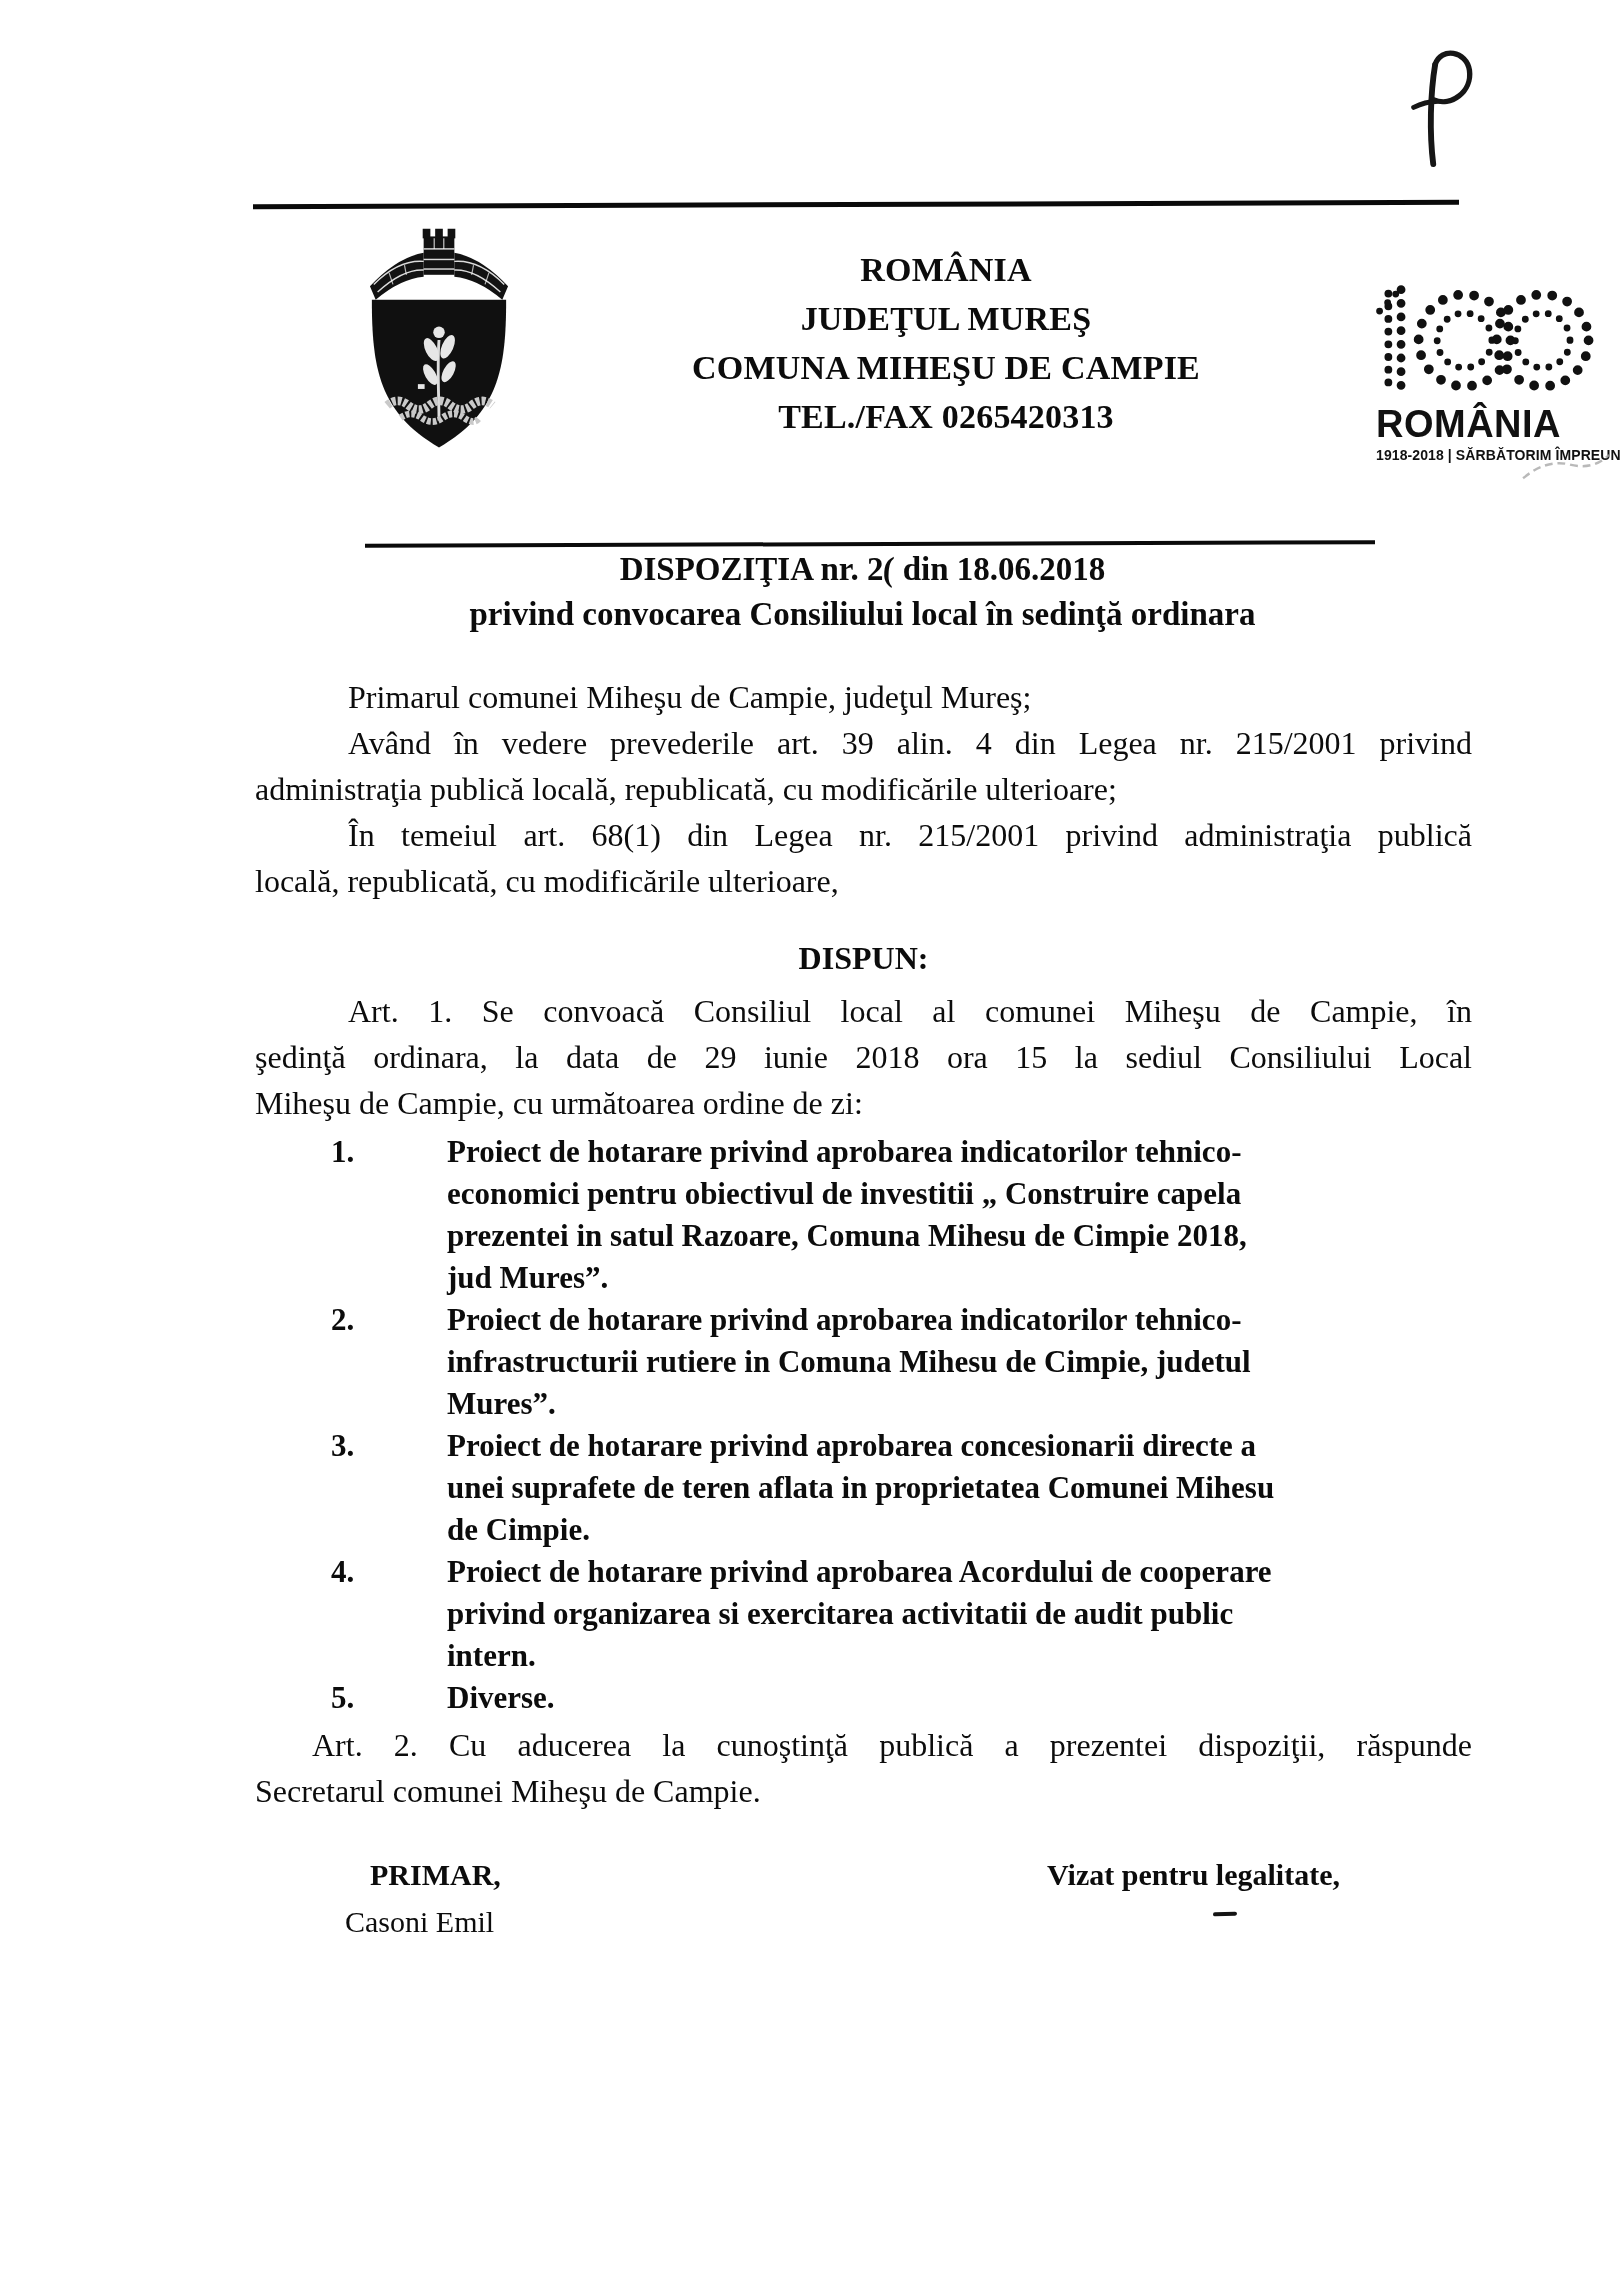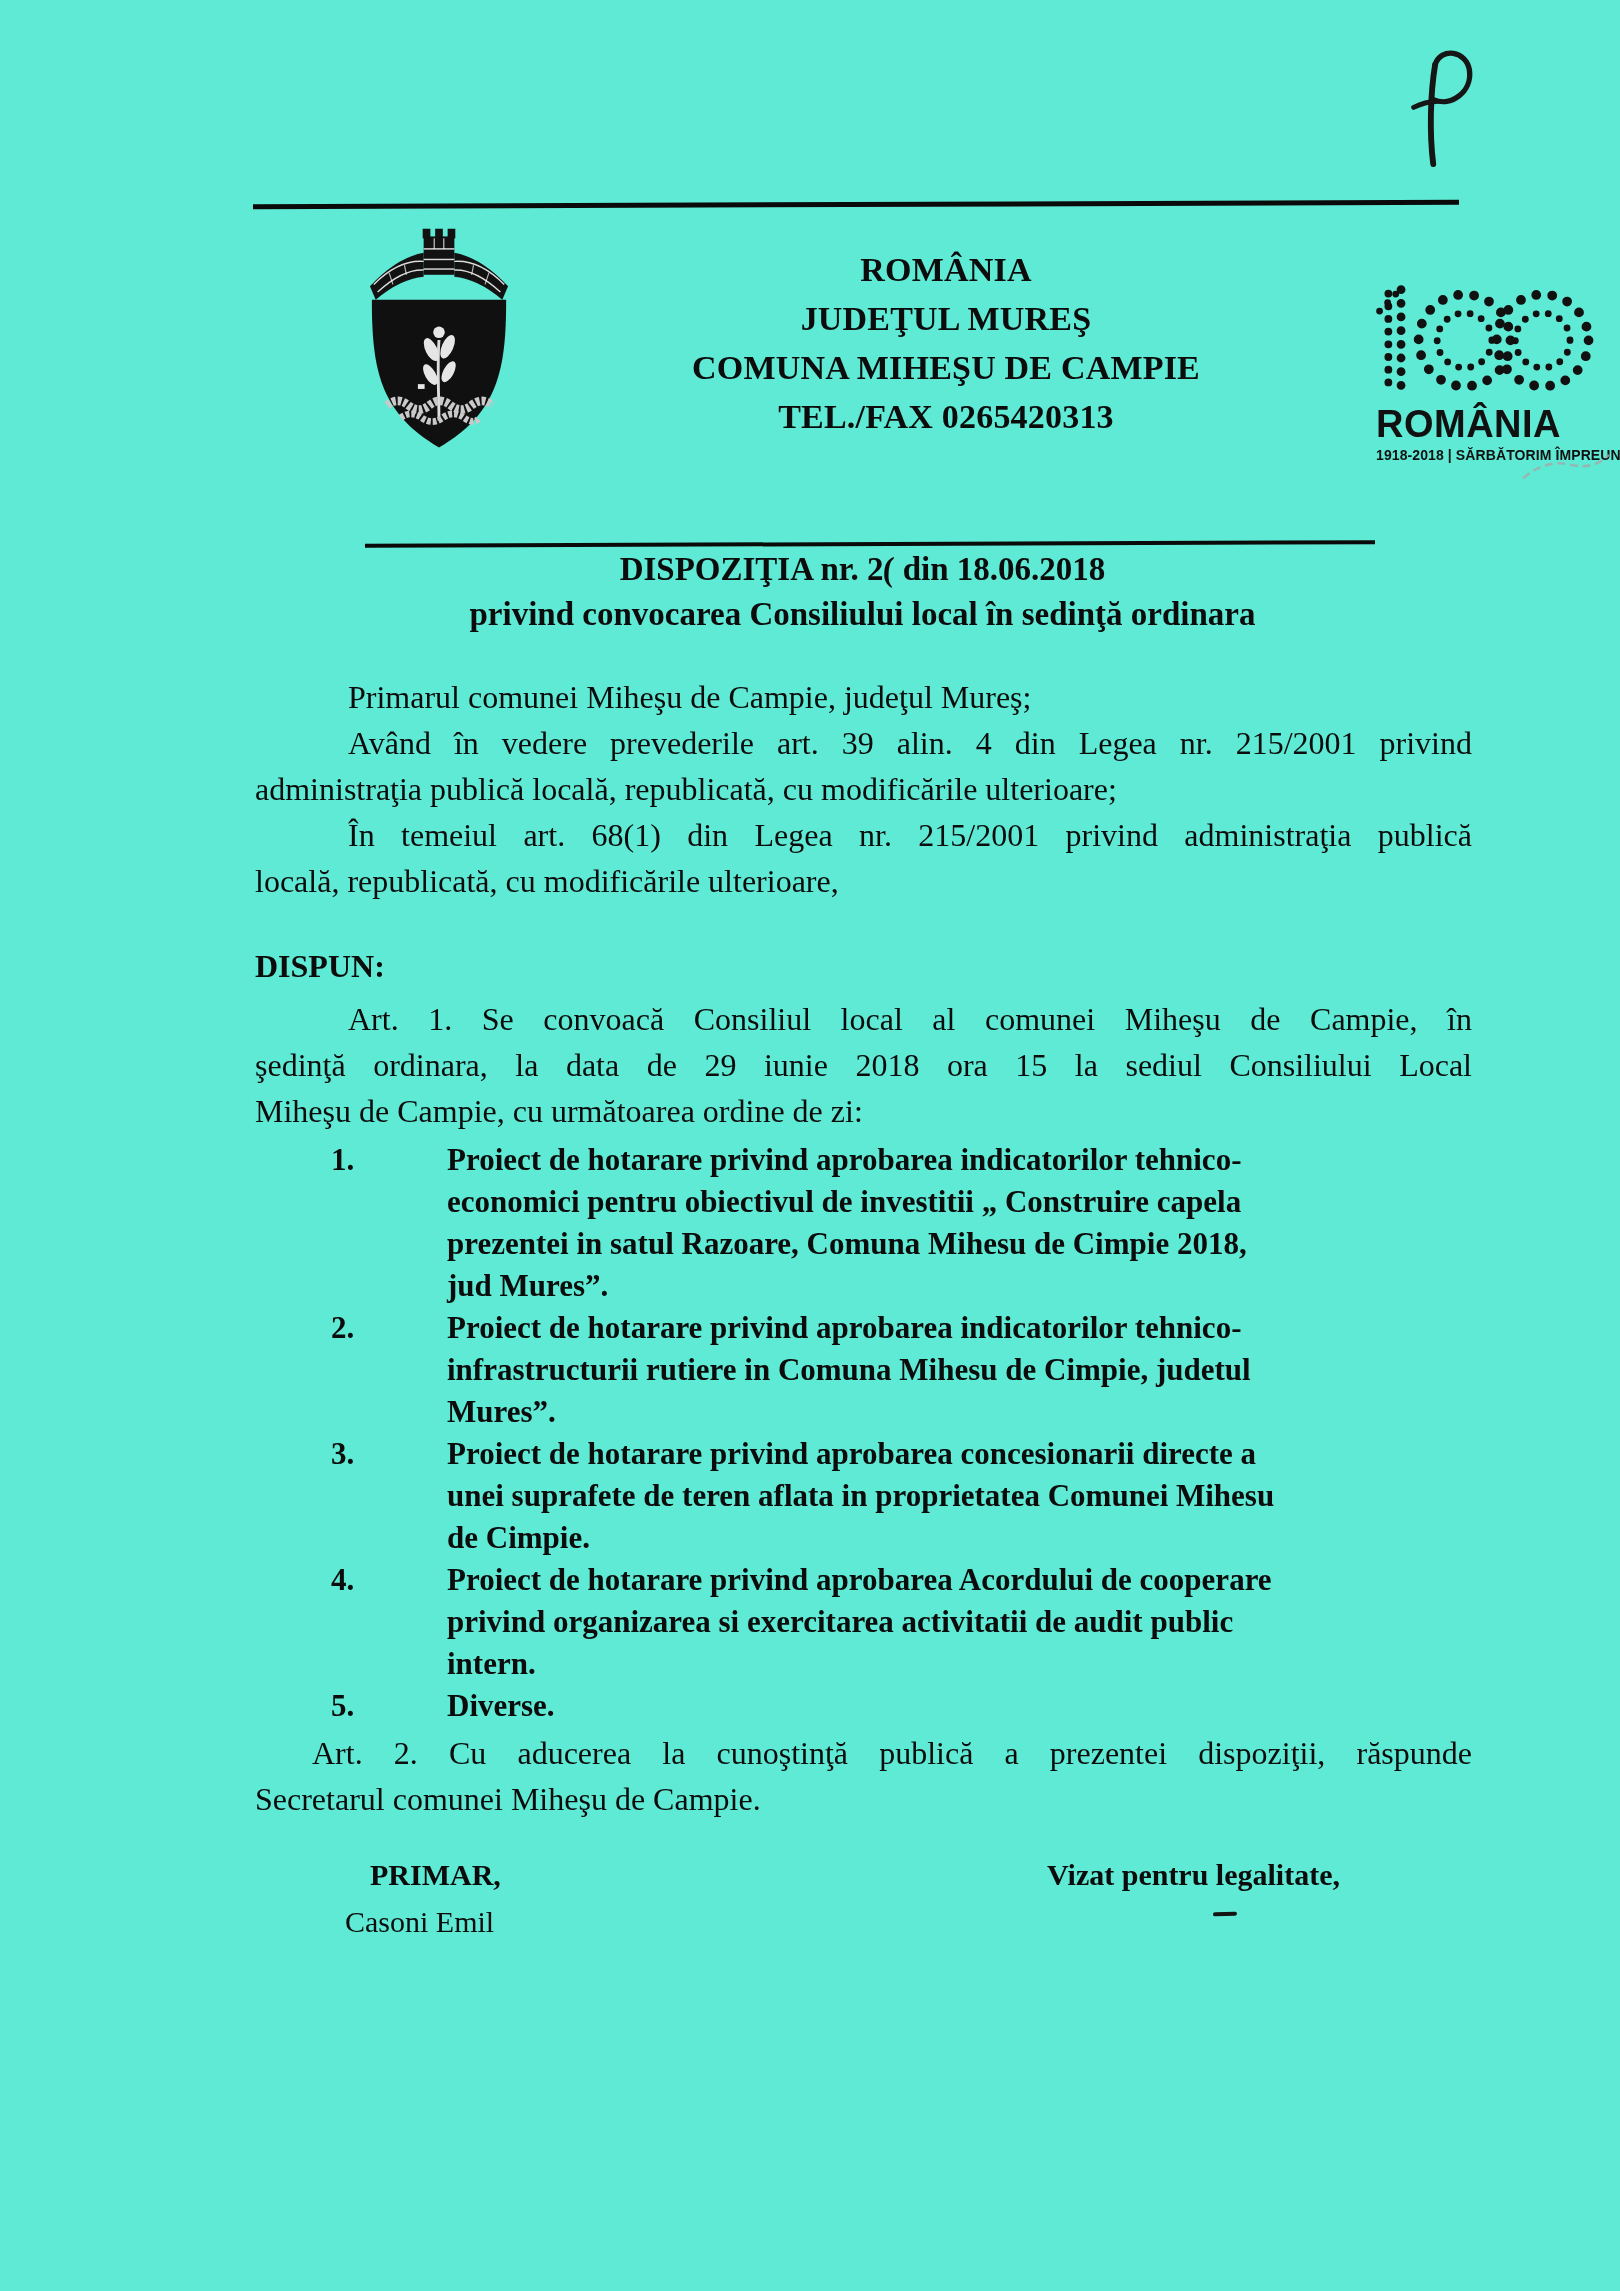--- a/index.html
+++ b/index.html
@@ -1,18 +1,18 @@
 <!DOCTYPE html>
 <html><head>
 <meta charset="utf-8">
 <style>
   html,body { margin:0; padding:0; background:#888; }
   .page {
     position:relative; width:1620px; height:2292px; margin:0 auto;
-    background:#5eead4; color:#0c0c0c; overflow:hidden;
+    background:#ffffff; color:#0c0c0c; overflow:hidden;
     font-family:"Liberation Serif", serif;
   }
   .abs { position:absolute; }
 
   
   .rule { position:absolute; background:#0a0a0a; }
   .rule1 { left:253px; top:202px; width:1206px; height:4.9px; transform:rotate(-0.22deg); }
   .rule2 { left:365px; top:542px; width:1010px; height:3.9px; transform:rotate(-0.2deg); }
 
   
@@ -31,21 +31,21 @@
   .title-block { left:255px; top:547px; width:1215px; text-align:center;
     font-weight:bold; font-size:33px; line-height:45px; }
   .title-mark { display:inline-block; transform:rotate(4deg) scaleY(1.05); }
 
   
   .content { left:255px; top:674px; width:1217px; font-size:32px; line-height:46px; }
   .ln { text-align:justify; }
   .ln.fill { text-align-last:justify; }
   .ln.ind  { text-indent:93px; }
   .ln.ind2 { text-indent:57px; }
-  .dispun { text-align:left; font-weight:bold; margin-top:39px; }
+  .dispun { text-align:center; font-weight:bold; margin-top:31px; }
   .art1 { margin-top:6.9px; }
   .b { font-weight:normal; }
 
   .agenda { margin-top:4.9px; margin-left:76px; font-weight:bold; font-size:31px; line-height:42px; }
   .agenda-row { display:flex; }
   .agenda-num { width:116px; flex:0 0 116px; }
   .agenda-text { width:984px; }
 
   .art2 { margin-top:2.9px; }
 

